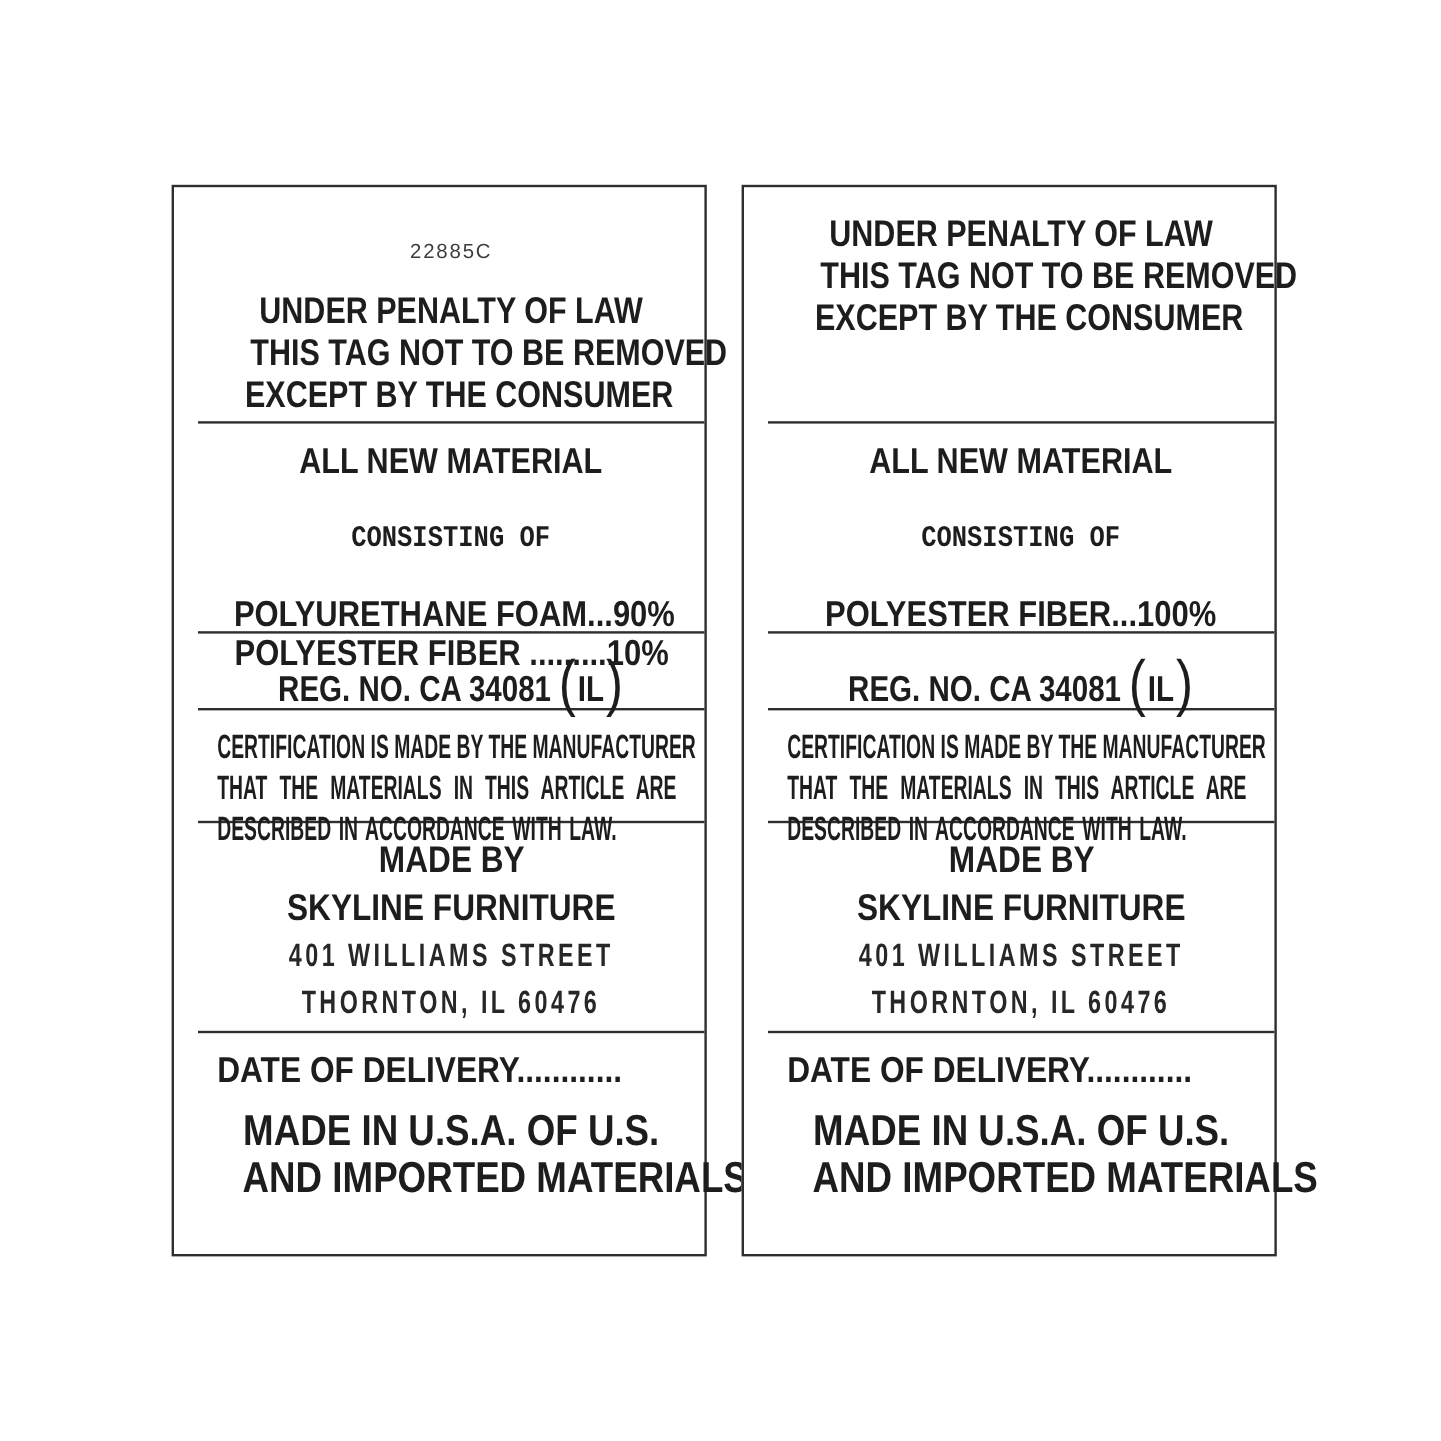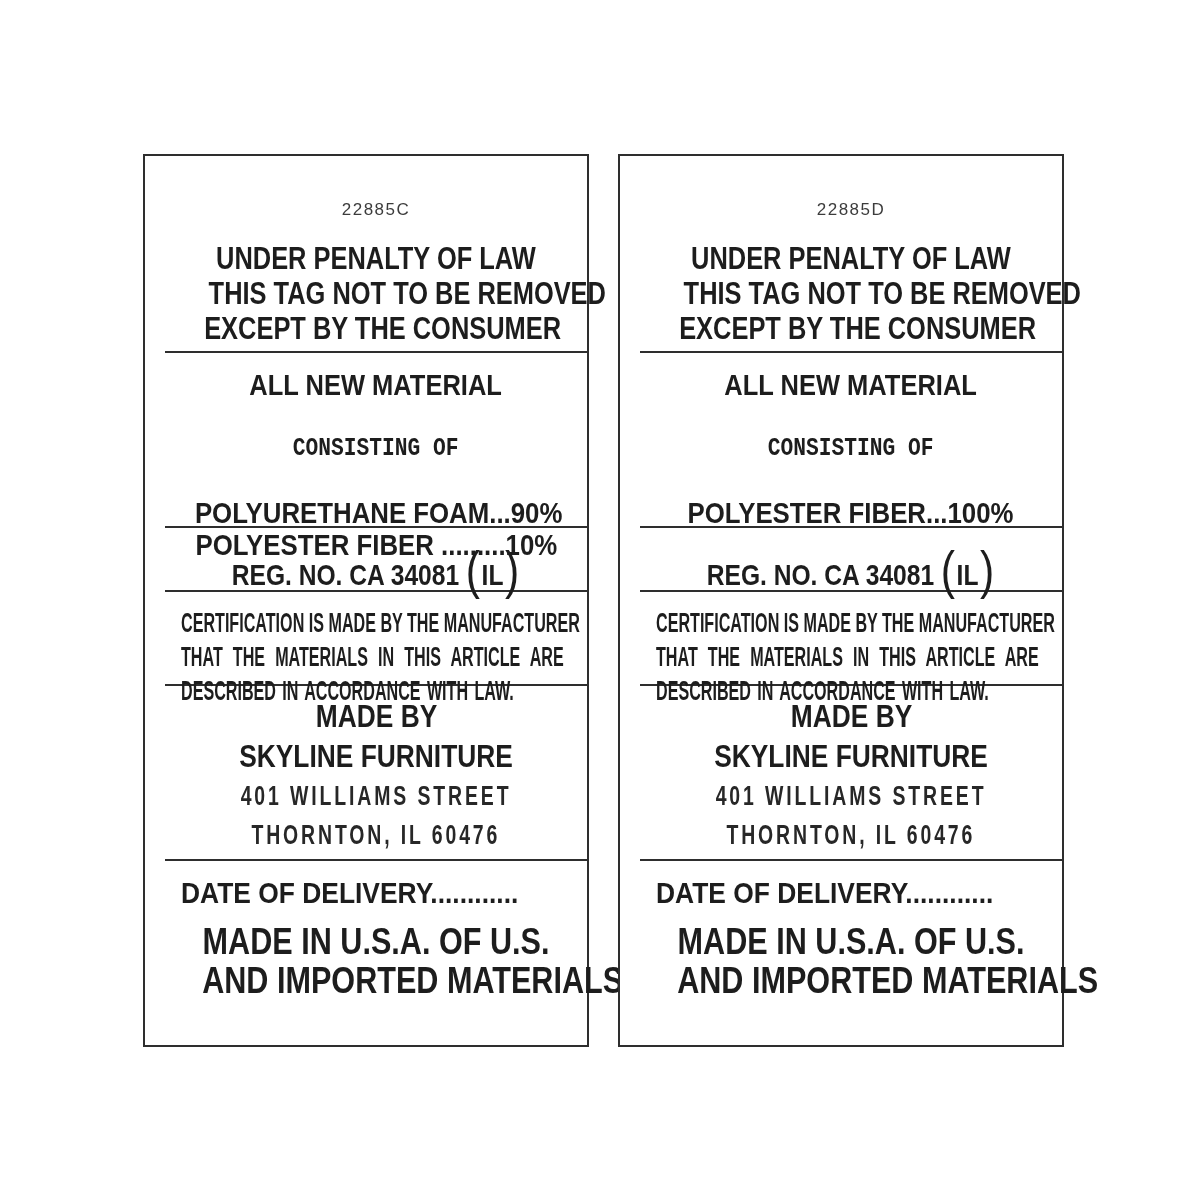--- a/index.html
+++ b/index.html
@@ -203,21 +203,20 @@
     <div class="delivery"><span class="scx">DATE OF DELIVERY............</span></div>
     <div class="origin-lines">
       <div class="ln origin-line"><span class="scx">MADE IN U.S.A. OF U.S.</span></div>
       <div class="ln origin-line"><span class="scx">AND IMPORTED MATERIALS</span></div>
     </div>
   </div>
 </section>
 
 <section class="tag right">
   <div class="sec header">
-    <div class="ln code">22885D</div>
     <div class="penalty">
       <div class="ln"><span class="scx">UNDER PENALTY OF LAW</span></div>
       <div class="ln"><span class="scx">THIS TAG NOT TO BE REMOVED</span></div>
       <div class="ln"><span class="scx">EXCEPT BY THE CONSUMER</span></div>
     </div>
   </div>
 
   <div class="sec materials">
     <div class="ln mat-title"><span class="scx">ALL NEW MATERIAL</span></div>
     <div class="ln mat-sub"><span class="scx">CONSISTING OF</span></div>

